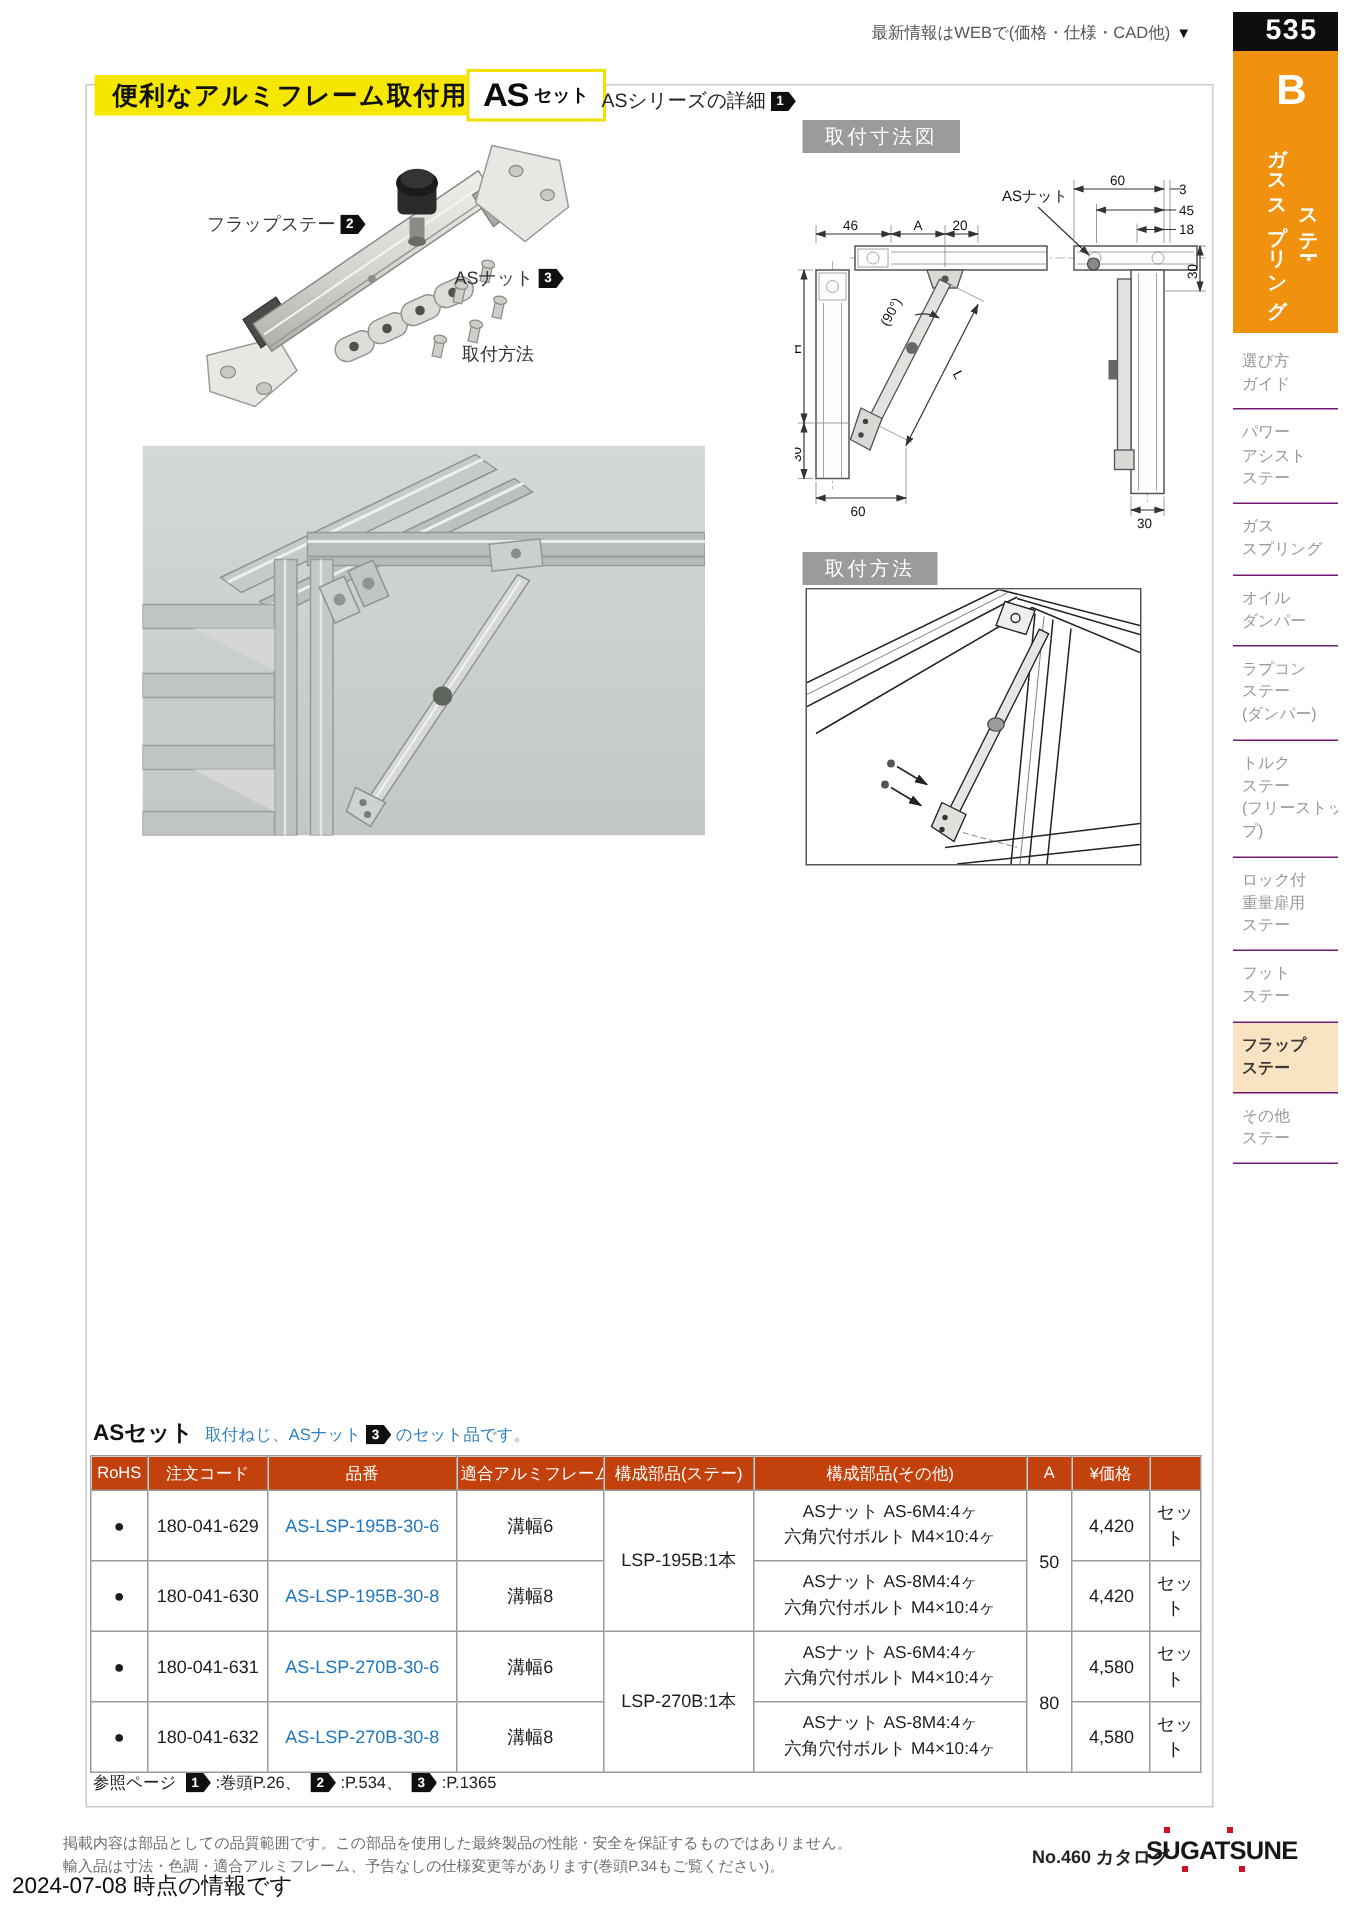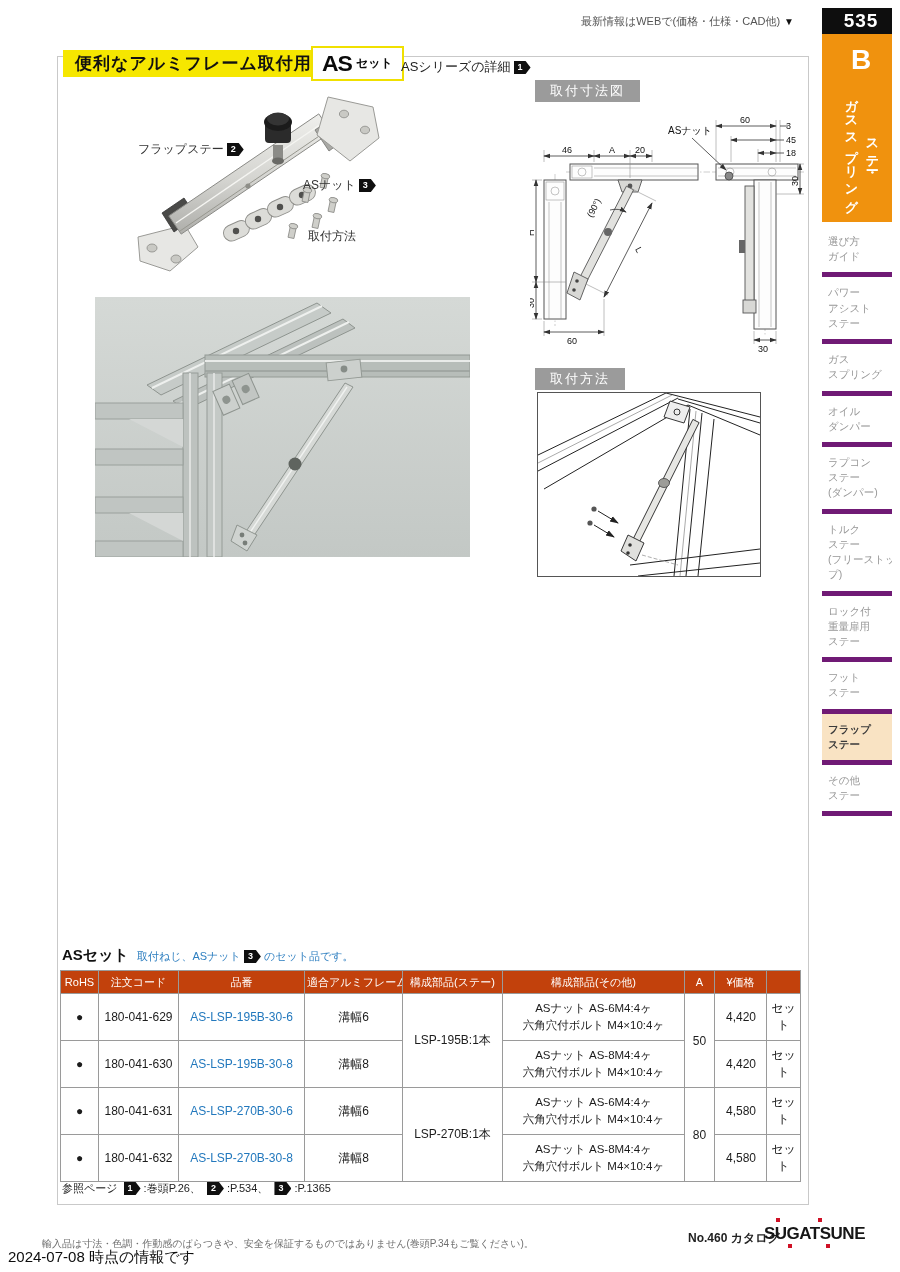--- a/index.html
+++ b/index.html
@@ -14,21 +14,21 @@
            font-size:19px;font-weight:bold;text-align:center;line-height:26px;letter-spacing:1px;}
 
   
   .tab{left:822px;top:34px;width:78px;height:188px;background:#f0920e;color:#fff;text-align:center;}
   .tab .letter{font-size:28px;font-weight:bold;margin-top:10px;}
   .tab .vert{writing-mode:vertical-rl;white-space:pre-line;font-size:13px;font-weight:bold;
              line-height:1.6;margin:8px auto 0;height:130px;letter-spacing:2px;}
 
   
   .nav{left:822px;width:78px;}
-  .nav .item{padding:8px 2px 8px 6px;border-bottom:5px solid #701a75;font-size:10.5px;color:#979797;
+  .nav .item{padding:8px 2px 8px 6px;border-bottom:1px solid #701a75;font-size:10.5px;color:#979797;
              white-space:pre-line;line-height:1.45;cursor:pointer;}
   .nav .item.active{background:#f9e3c3;color:#3a3a3a;font-weight:bold;}
   .nav2 .item{padding:5px 2px 5px 6px;white-space:nowrap;}
 
   
   .contentbox{left:57px;top:56px;width:750px;height:1147px;border:1px solid #c9c9c9;background:#fff;}
 
   
   .banner{left:63px;top:50px;height:27px;background:#f6e700;color:#111;font-size:17px;font-weight:bold;
           line-height:27px;padding:0 12px;letter-spacing:1px;}
@@ -502,21 +502,22 @@
     </tbody>
   </table>
 
   <div class="abs refline">
     <span>参照ページ</span>
     <span class="bdg">1</span><span>:巻頭P.26、</span>
     <span class="bdg">2</span><span>:P.534、</span>
     <span class="bdg">3</span><span>:P.1365</span>
   </div>
 
-  <div class="abs disc" style="top:1237px;">輸入品は寸法・色調・作動感のばらつきや、安全を保証するものではありません(巻頭P.34もご覧ください)。</div>
+  <div class="abs disc" style="top:1222px;">掲載内容は部品としての品質範囲です。この部品を使用した最終製品の性能・安全を保証するものではありません。</div>
+  <div class="abs disc" style="top:1237px;">輸入品は寸法・色調・適合アルミフレーム、予告なしの仕様変更等があります(巻頭P.34もご覧ください)。</div>
   <div class="abs cat-no">No.460 カタログ</div>
   <div class="abs brand">SUGATSUNE</div>
   <div class="reddot abs" style="left:776px;top:1218px;"></div>
   <div class="reddot abs" style="left:818px;top:1218px;"></div>
   <div class="reddot abs" style="left:788px;top:1244px;"></div>
   <div class="reddot abs" style="left:826px;top:1244px;"></div>
   <div class="abs datenote">2024-07-08  時点の情報です</div>
 
 </div>
 

